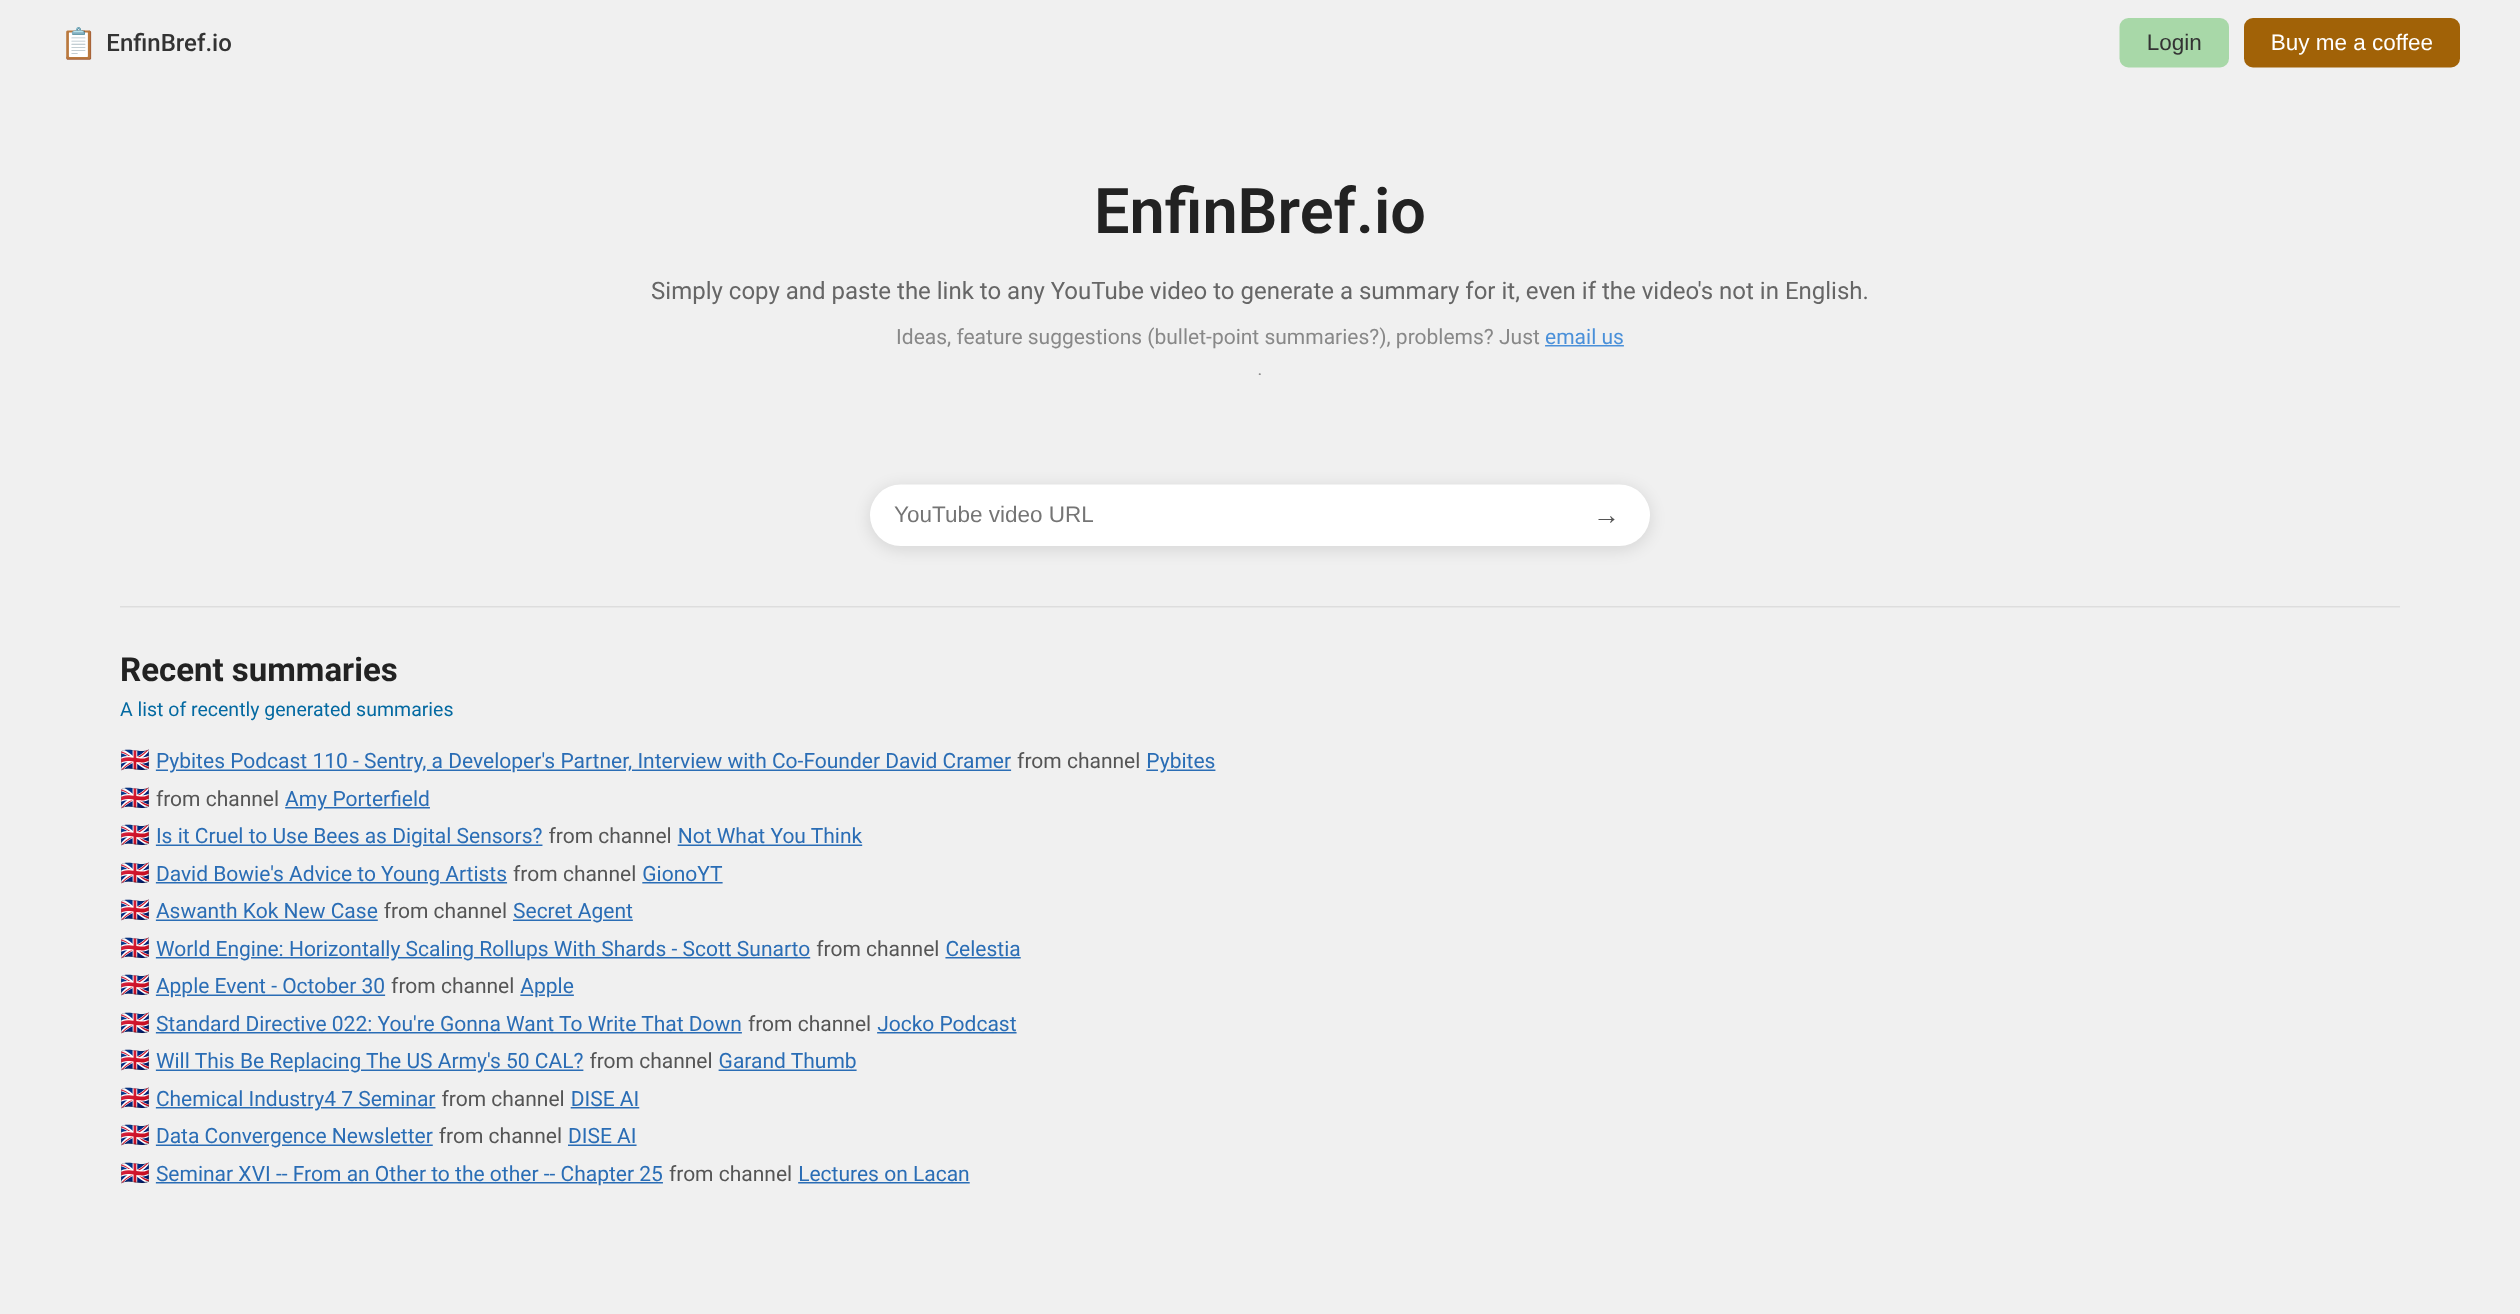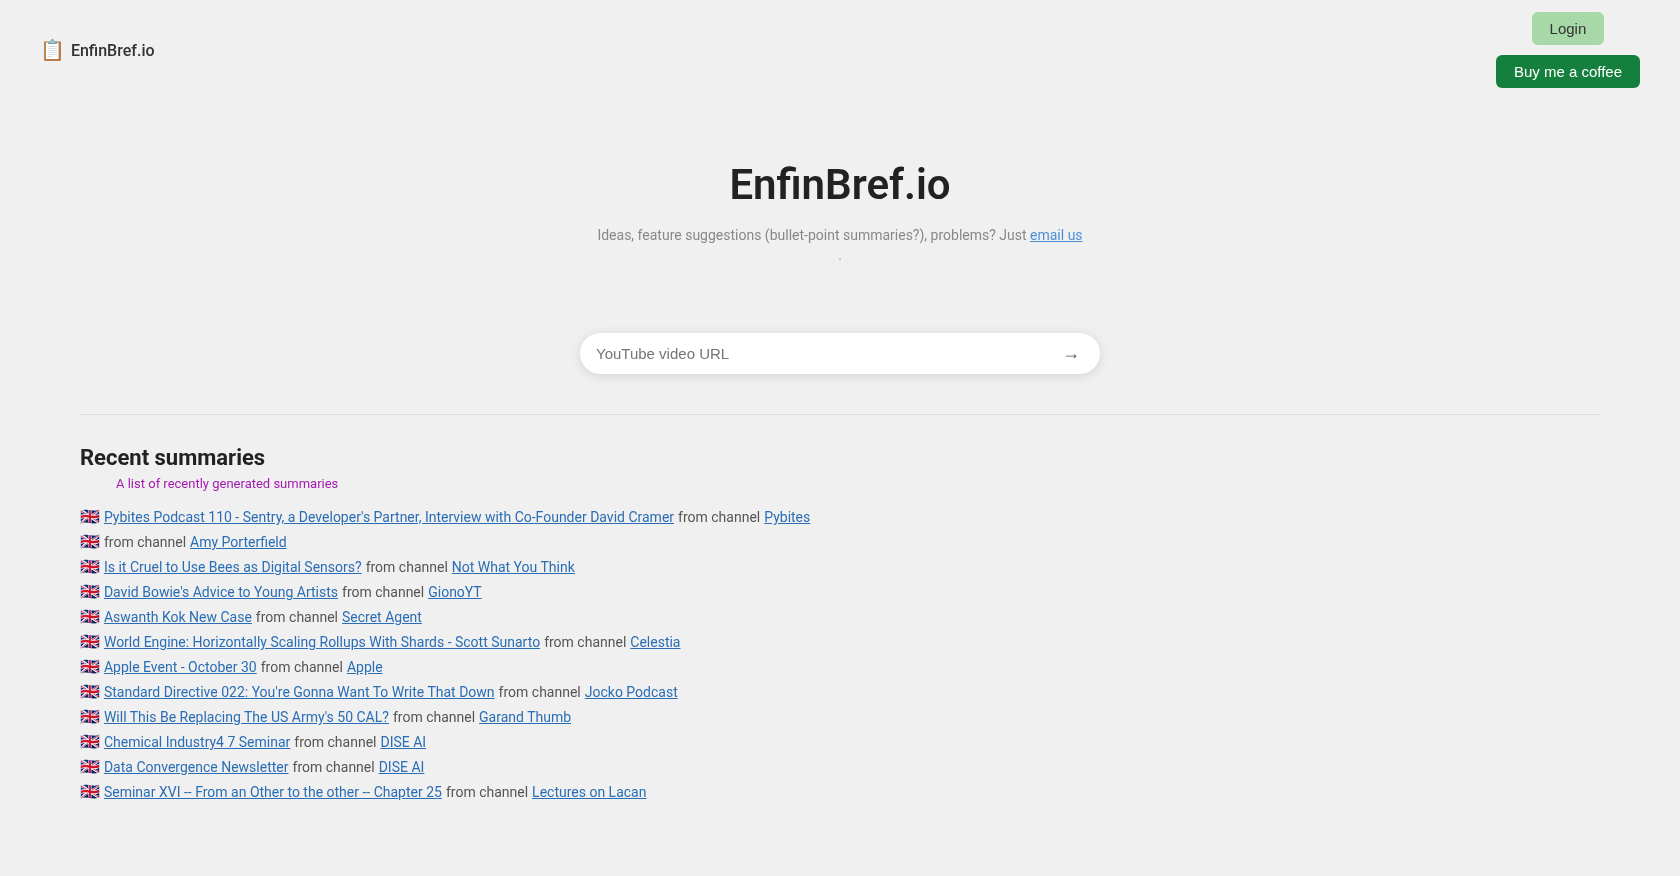--- a/index.html
+++ b/index.html
@@ -24,34 +24,33 @@
       font-weight: 500;
       color: #333;
     }
     .nav-logo .emoji {
       font-size: 20px;
     }
     .nav-actions {
       display: flex;
       align-items: center;
       gap: 10px;
-      flex-direction: column;
     }
     .btn-login {
       background: #a8d8a8;
       color: #333;
       border: none;
       border-radius: 6px;
       padding: 8px 18px;
       font-size: 15px;
       cursor: pointer;
       font-weight: 400;
     }
     .btn-coffee {
-      background: #15803d;
+      background: #a16207;
       color: #fff;
       border: none;
       border-radius: 6px;
       padding: 8px 18px;
       font-size: 15px;
       cursor: pointer;
       font-weight: 400;
     }
     .hero {
       text-align: center;
@@ -121,23 +120,22 @@
       padding: 0 80px 40px;
     }
     .recent-section h2 {
       font-size: 22px;
       font-weight: 700;
       color: #222;
       margin-bottom: 6px;
     }
     .recent-section .list-desc {
       font-size: 13px;
-      color: #a21caf;
+      color: #0369a1;
       margin-bottom: 16px;
-      margin-left: 36px;
     }
     .summary-list {
       list-style: none;
       display: flex;
       flex-direction: column;
       gap: 6px;
     }
     .summary-item {
       font-size: 14px;
       color: #333;
@@ -171,20 +169,21 @@
     <span>EnfinBref.io</span>
   </div>
   <div class="nav-actions">
     <button class="btn-login">Login</button>
     <button class="btn-coffee">Buy me a coffee</button>
   </div>
 </nav>
 
 <section class="hero">
   <h1>EnfinBref.io</h1>
+  <p class="subtitle">Simply copy and paste the link to any YouTube video to generate a summary for it, even if the video's not in English.</p>
   <p class="ideas">
     <span>Ideas, feature suggestions (bullet-point summaries?), problems? Just </span><a href="#">email us</a>
   </p>
   <p class="dot">.</p>
 </section>
 
 <div class="search-container">
   <div class="search-box">
     <input type="text" placeholder="YouTube video URL" style="">
     <button class="arrow-btn">→</button>

